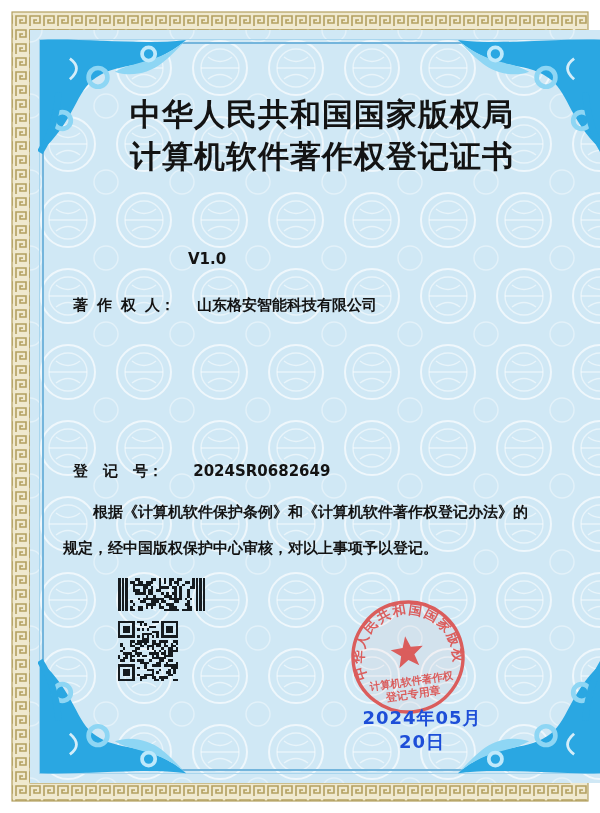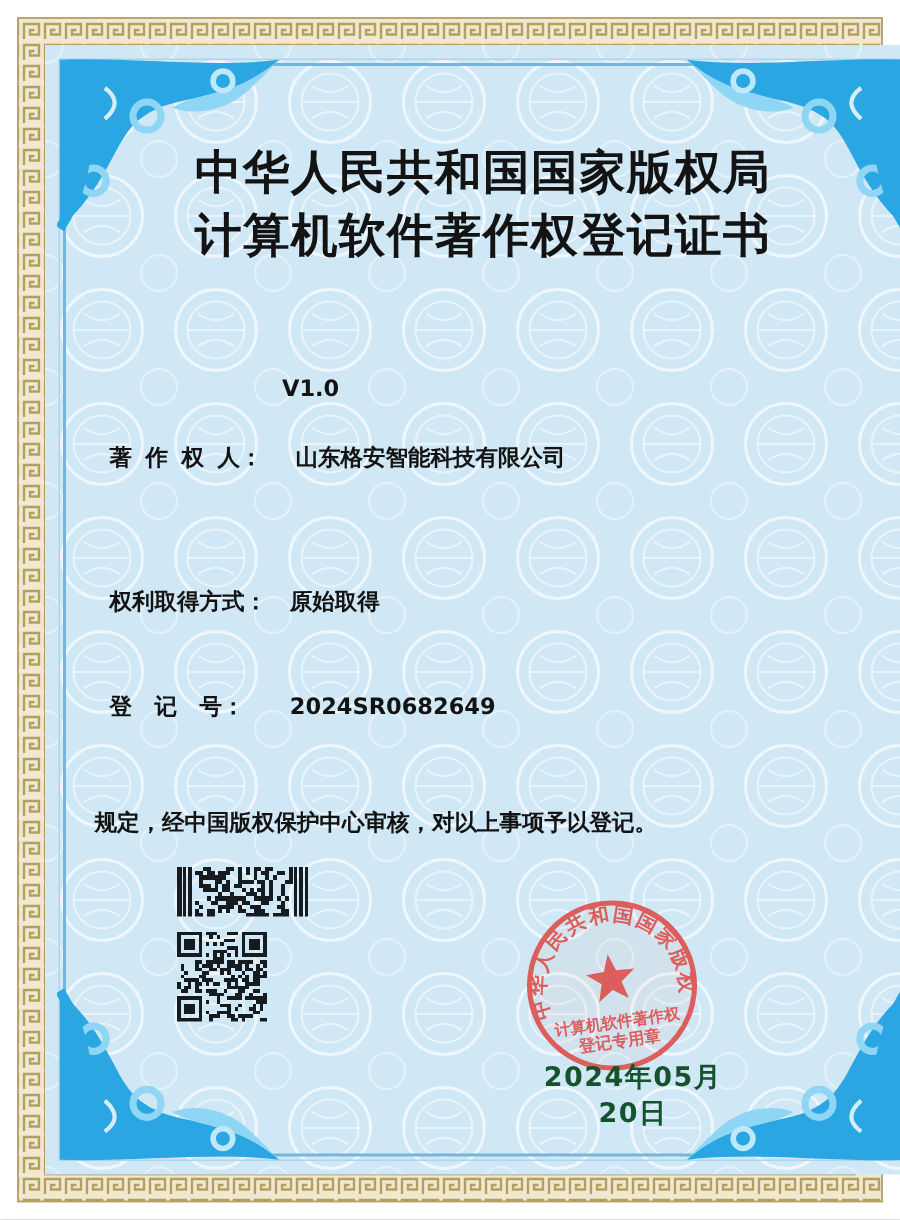--- a/index.html
+++ b/index.html
@@ -42,21 +42,21 @@
     position:absolute;left:33px;right:30px;font-size:15px;font-weight:bold;
     color:#131313;line-height:36px;
   }
   .stmt1{top:464px;text-indent:30px;}
   .stmt2{top:500px;}
   .barcode-box{position:absolute;left:88px;top:548px;width:92px;height:33px;}
   .qr-box{position:absolute;left:88px;top:591px;width:60px;height:60px;}
   .seal{position:absolute;left:317px;top:566px;width:122px;height:122px;}
   .date-line{
     position:absolute;left:322px;top:676px;width:140px;text-align:center;
-    font-size:18px;font-weight:bold;color:#14532d;letter-spacing:1px;
+    font-size:18px;font-weight:bold;color:#1d4ed8;letter-spacing:1px;
   }
 </style>
 </head>
 <body>
 
 <div class="page">
 
   <svg class="border-svg" xmlns="http://www.w3.org/2000/svg">
     <defs>
       <pattern id="meander" width="14" height="14" patternUnits="userSpaceOnUse">
@@ -129,31 +129,28 @@
     <div class="title title2">计算机软件著作权登记证书</div>
 
 
     <div class="version-line" style="top:220px;">V1.0</div>
 
     <div class="field-row" style="top:266px;font-family:Liberation Mono, monospace;">
       <span class="field-label">著 作 权 人：</span>
       <span class="field-value">山东格安智能科技有限公司</span>
     </div>
 
-    <div class="field-row" style="top:362px;">
-      <span class="field-label">权利取得方式：</span>
-      <span class="field-value">原始取得</span>
-    </div>
 
 
     <div class="field-row" style="top:432px;">
       <span class="field-label">登　记　号：</span>
       <span class="field-value">2024SR0682649</span>
     </div>
 
+    <div class="statement stmt1">根据《计算机软件保护条例》和《计算机软件著作权登记办法》的</div>
     <div class="statement stmt2">规定，经中国版权保护中心审核，对以上事项予以登记。</div>
 
     <div class="barcode-box"><svg viewBox="0 0 92 33" width="92" height="33" shape-rendering="crispEdges">
           <rect x="0" y="0" width="3" height="33" fill="#161b1f"></rect>
           <rect x="4" y="0" width="2" height="33" fill="#161b1f"></rect>
           <rect x="7" y="0" width="3" height="33" fill="#161b1f"></rect>
           <rect x="12" y="2.8" width="2.6" height="2.8" fill="#161b1f"></rect>
           <rect x="12" y="22.400000000000002" width="2.6" height="2.8" fill="#161b1f"></rect>
           <rect x="12" y="28.000000000000004" width="2.6" height="2.8" fill="#161b1f"></rect>
           <rect x="12" y="30.800000000000004" width="2.6" height="2.8" fill="#161b1f"></rect>

